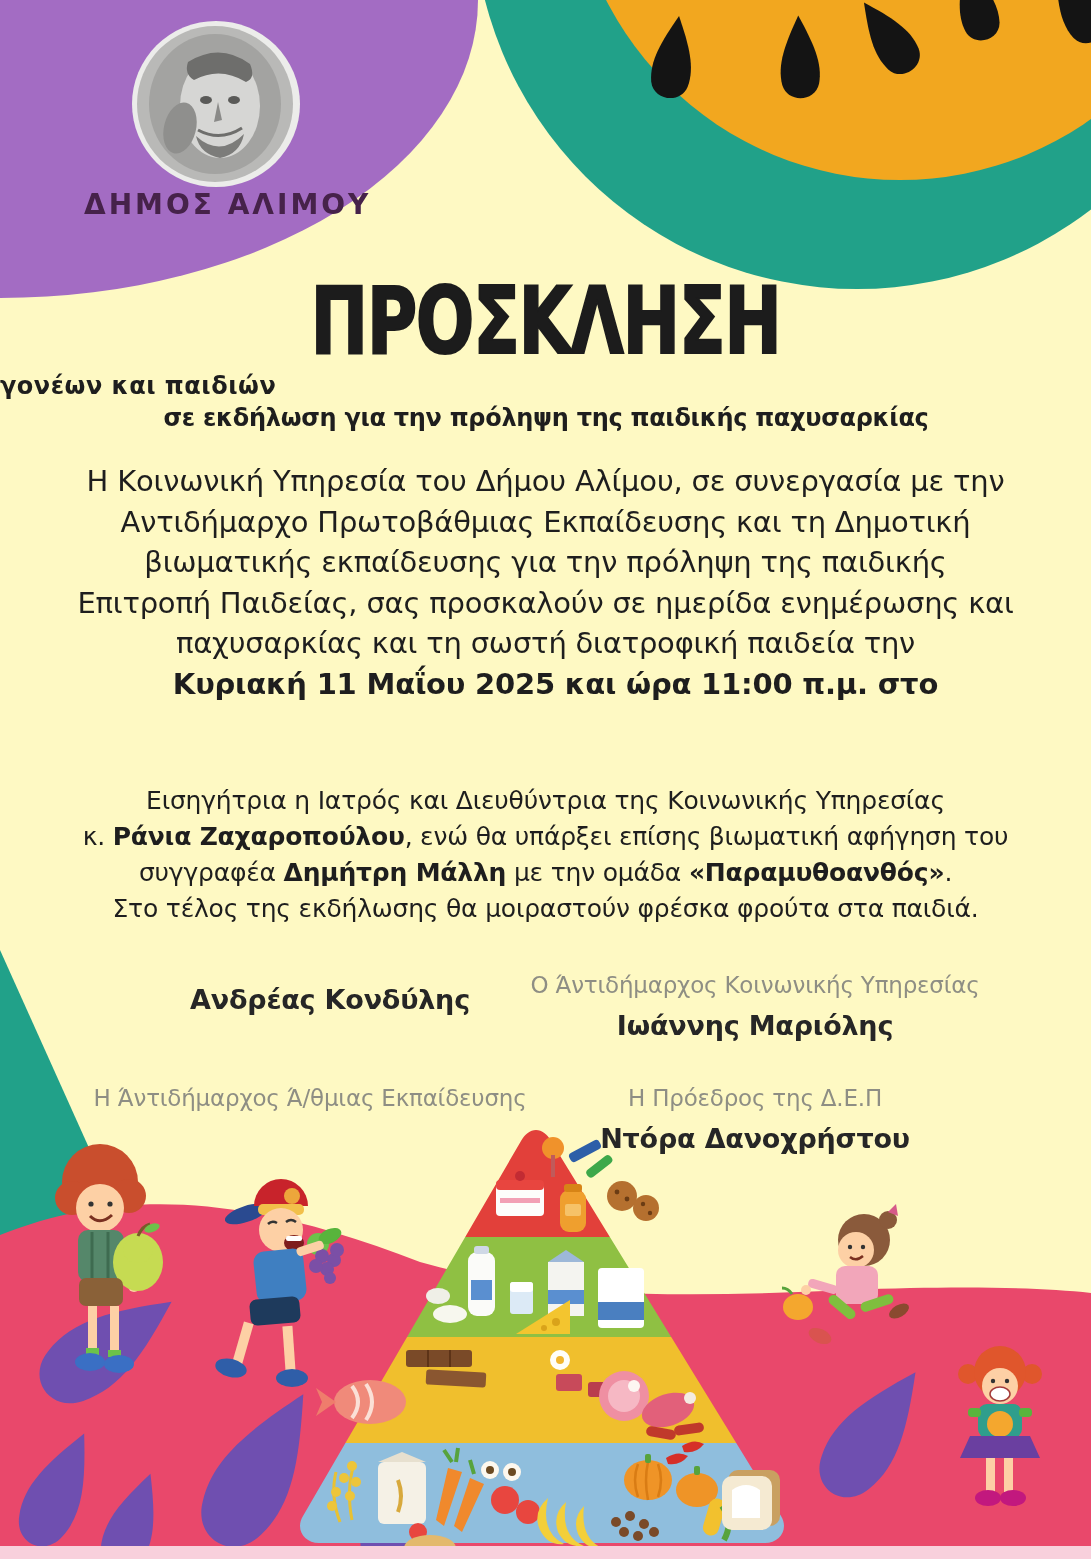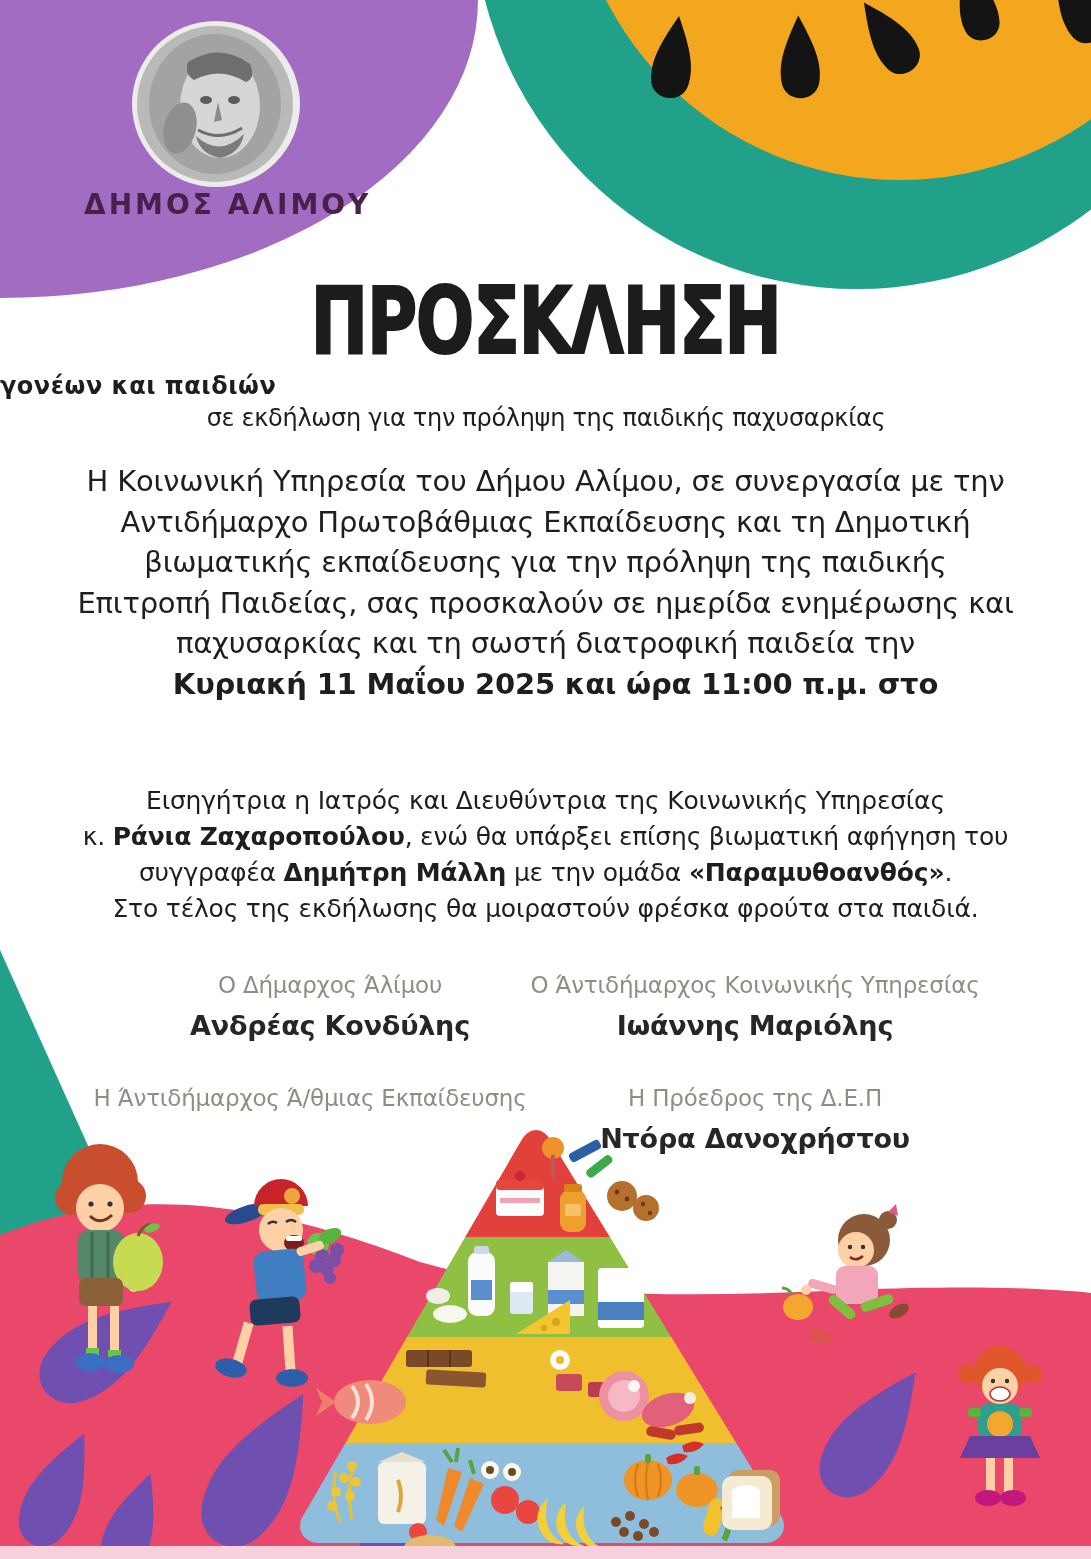--- a/index.html
+++ b/index.html
@@ -1,18 +1,18 @@
 <!DOCTYPE html>
 <html><head>
 <meta charset="utf-8">
 <style>
   html,body{margin:0;padding:0;background:#888;}
   .poster{
     position:relative;width:1091px;height:1559px;overflow:hidden;
-    background:#ffffff;
+    background:#fef9c3;
     font-family:"DejaVu Sans","Liberation Sans",sans-serif;
     color:#1e1e1e;
   }
   .layer{position:absolute;}
   
   .purple-blob{
     left:0;top:0;width:478px;height:298px;
     background:#a36cc3;
     border-bottom-right-radius:100% 100%;
     z-index:1;
@@ -27,21 +27,21 @@
   
   .melon{right:0;top:0;width:618px;height:300px;z-index:1;}
   
   .title{
     left:0;right:0;top:276px;text-align:center;z-index:3;
     font-size:92px;line-height:1;font-weight:bold;color:#1c1c1c;
     transform:scaleX(.75);letter-spacing:-2px;
     -webkit-text-stroke:2px #1c1c1c;
   }
   .sub1{left:0;right:0;top:372px;text-align:left;z-index:3;font-size:24px;font-weight:bold;letter-spacing:.5px;}
-  .sub2{left:1px;right:0;top:404px;text-align:center;z-index:3;font-size:24px;font-weight:normal;letter-spacing:-.3px;}
+  .sub2{left:1px;right:0;top:404px;text-align:center;z-index:3;font-size:24px;font-weight:bold;letter-spacing:-.3px;}
   .para1{
     left:0;right:0;top:461px;text-align:center;z-index:3;
     font-size:29px;line-height:40.5px;letter-spacing:-.2px;
   }
   .para1 .b{font-weight:bold;margin-left:20px;}
   .para2{
     left:0;right:0;top:783px;text-align:center;z-index:3;
     font-size:25px;line-height:36px;letter-spacing:-.2px;
   }
   .para2 .b{font-weight:bold;}
@@ -104,21 +104,20 @@
   </div>
 
   <div class="layer para2">
     <div>Εισηγήτρια η Ιατρός και Διευθύντρια της Κοινωνικής Υπηρεσίας</div>
     <div><span>κ. </span><span class="b">Ράνια Ζαχαροπούλου</span><span>, ενώ θα υπάρξει επίσης βιωματική αφήγηση του</span></div>
     <div><span>συγγραφέα </span><span class="b">Δημήτρη Μάλλη</span><span> με την ομάδα </span><span class="b">«Παραμυθοανθός»</span><span>.</span></div>
     <div>Στο τέλος της εκδήλωσης θα μοιραστούν φρέσκα φρούτα στα παιδιά.</div>
   </div>
 
   <div class="layer sig sig1a">
-    <div class="role">Ο Δήμαρχος Άλίμου</div>
     <div class="name">Ανδρέας Κονδύλης</div>
   </div>
   <div class="layer sig sig1b">
     <div class="role">Ο Άντιδήμαρχος Κοινωνικής Υπηρεσίας</div>
     <div class="name">Ιωάννης Μαριόλης</div>
   </div>
   <div class="layer sig sig2a">
     <div class="role">Η Άντιδήμαρχος Ά/θμιας Εκπαίδευσης</div>
   </div>
   <div class="layer sig sig2b">

